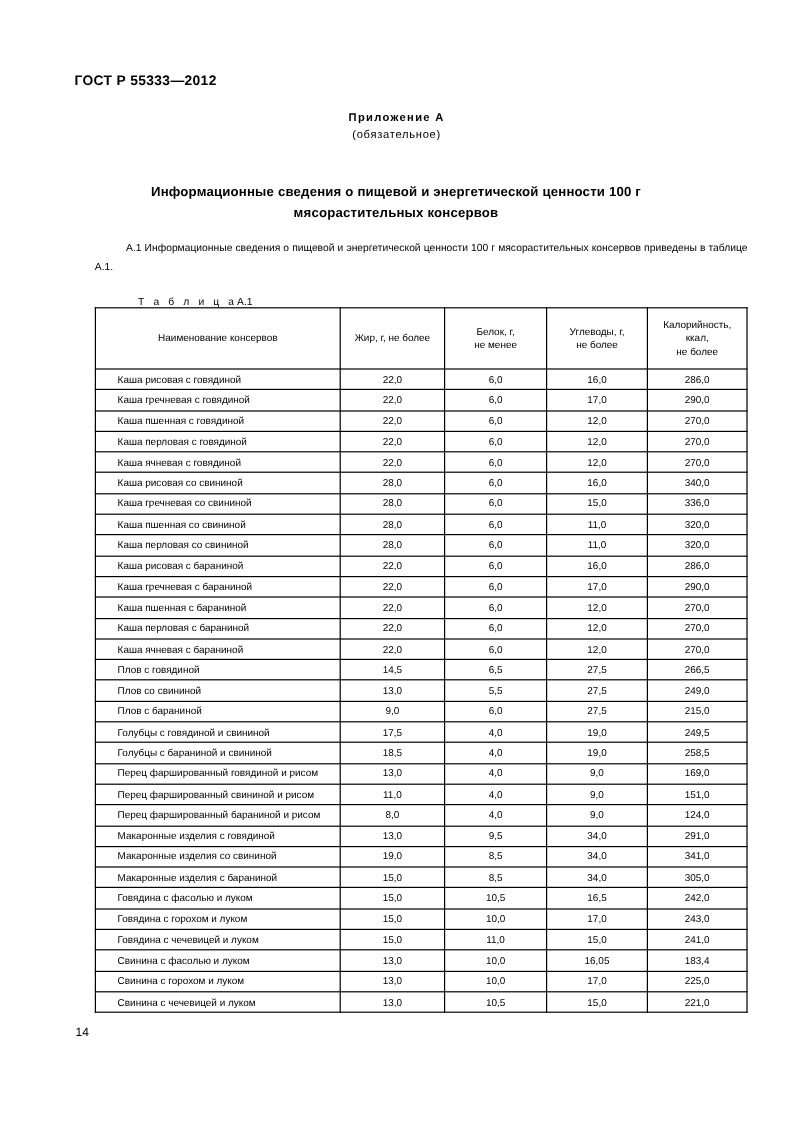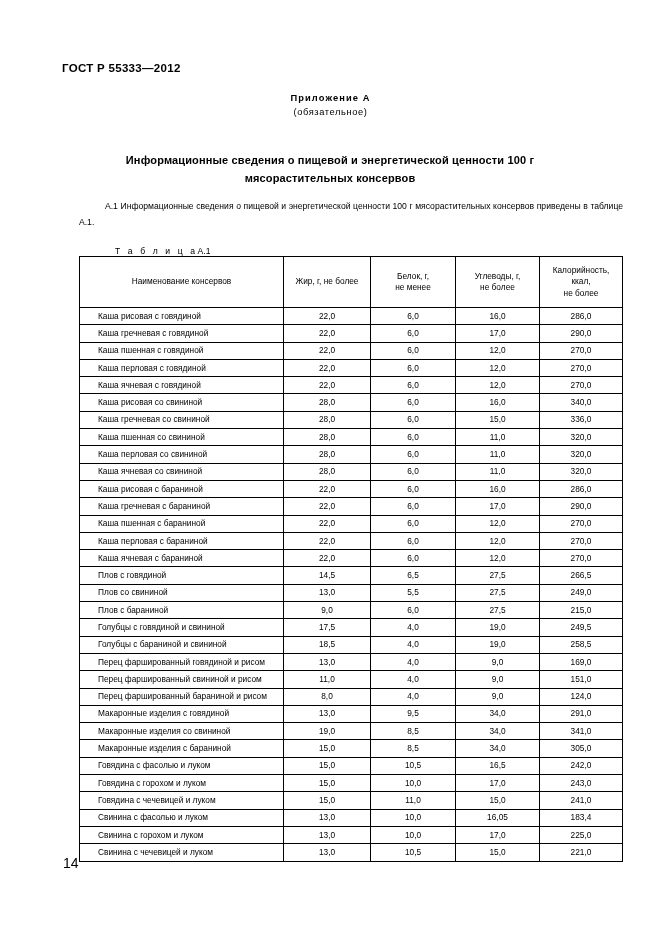--- a/index.html
+++ b/index.html
@@ -133,21 +133,21 @@
   }
   td.cell-num {
     text-align: center;
   }
 
   
   .page-number {
     position: absolute;
     left: 63px;
     top: 855px;
-    font-size: 14px;
+    font-size: 10px;
   }
 </style>
 </head>
 <body>
 
 <div class="page">
 
   <div class="doc-header">ГОСТ Р  55333—2012</div>
 
   <div class="appendix-label">
@@ -243,27 +243,20 @@
           <td class="cell-num">320,0</td>
         </tr>
         <tr>
           <td class="cell-name">Каша перловая со свининой</td>
           <td class="cell-num">28,0</td>
           <td class="cell-num">6,0</td>
           <td class="cell-num">11,0</td>
           <td class="cell-num">320,0</td>
         </tr>
         <tr>
-          <td class="cell-name">Каша ячневая со свининой</td>
-          <td class="cell-num">28,0</td>
-          <td class="cell-num">6,0</td>
-          <td class="cell-num">11,0</td>
-          <td class="cell-num">320,0</td>
-        </tr>
-        <tr>
           <td class="cell-name">Каша рисовая с бараниной</td>
           <td class="cell-num">22,0</td>
           <td class="cell-num">6,0</td>
           <td class="cell-num">16,0</td>
           <td class="cell-num">286,0</td>
         </tr>
         <tr>
           <td class="cell-name">Каша гречневая с бараниной</td>
           <td class="cell-num">22,0</td>
           <td class="cell-num">6,0</td>

